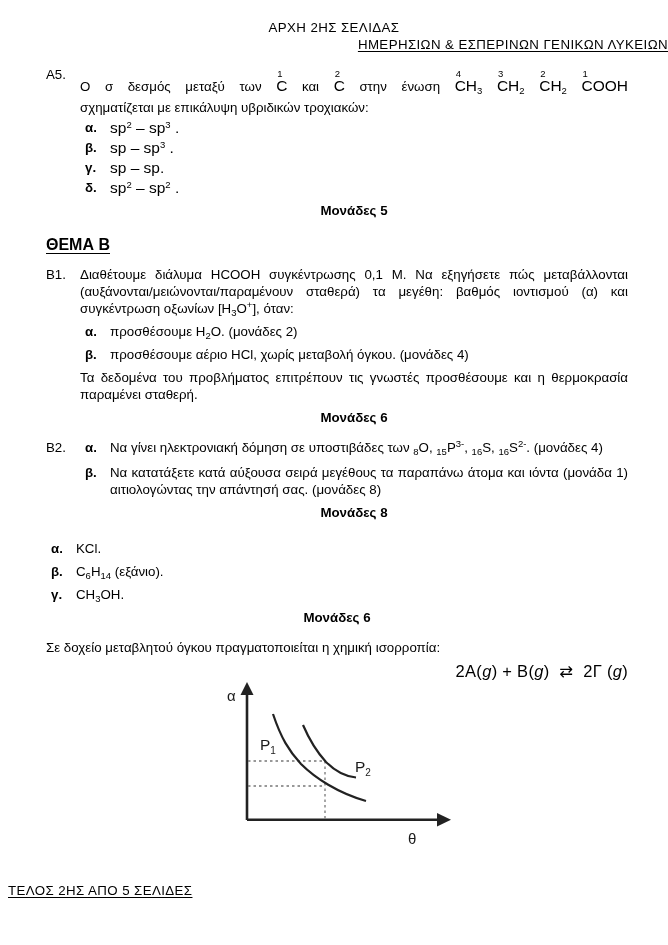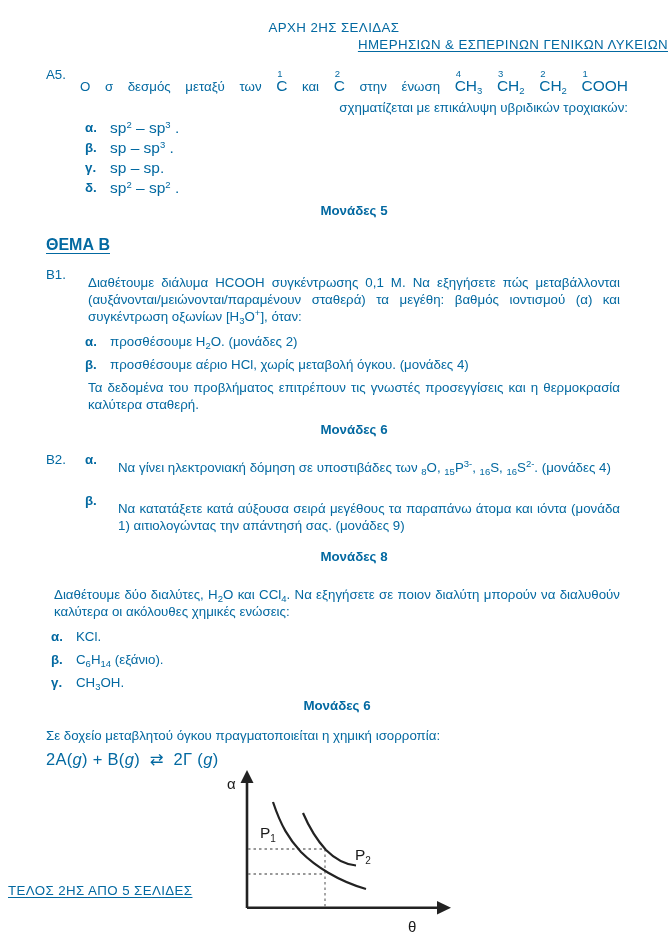--- a/index.html
+++ b/index.html
@@ -1,50 +1,50 @@
 <!DOCTYPE html>
 <html lang="el"><head>
 <meta charset="utf-8">
 <style>
   html,body{margin:0;padding:0;background:#e8e8e8;}
   .page{
     position:relative; width:668px; height:945px; margin:0 auto;
-    background:#ffffff; color:#0369a1; overflow:hidden;
+    background:#ffffff; color:#000000; overflow:hidden;
     font-family:"Liberation Sans", sans-serif;
     font-size:13.3px; line-height:17px;
   }
   .header{ padding-top:19px; text-align:center; letter-spacing:0.4px; }
   .header div{ line-height:17px; }
   .underlined{ text-decoration:underline; text-underline-offset:2px;text-align:right; }
   .content{ margin:0 40px 0 46px; }
 
   .q{ display:flex; margin-top:13px; }
   .qno{ font-weight:normal; width:34px; flex:none; }
   .qbody{ flex:1; min-width:0; }
-  .just{ text-align:justify; margin:8px; }
+  .just{ text-align:justify; margin:0; }
   .jall{ text-align:justify; text-align-last:justify; }
 
   .item{ display:flex; margin-top:6px; padding-left:5px; }
   .ilabel{ font-weight:bold; width:25px; flex:none; }
   .ibody{ flex:1; min-width:0; }
 
   .optrow{ margin-top:3px; }
   .marks{ text-align:center; font-weight:bold; margin-top:6px; }
   .theme{ font-weight:bold; margin-top:17px; font-size:16px; }
   .theme span{ text-decoration:underline; text-underline-offset:2.5px; }
 
   .chem{ font-size:15.5px; }
   sub{ font-size:9.5px; vertical-align:baseline; position:relative; top:3px; line-height:0; }
   sup{ font-size:9.5px; vertical-align:baseline; position:relative; top:-5px; line-height:0; }
   .ov{ position:relative; display:inline-block; font-size:15.5px; }
   .ovnum{ position:absolute; top:-8.5px; left:1px; font-size:9.5px; line-height:1; }
   .pad-top{ padding-top:11px; }
-  .line2{ margin-top:4px;text-align:right; }
+  .line2{ margin-top:4px; }
 
-  .equation{ text-align:left; font-size:16.5px; margin:7px 0 2px; letter-spacing:0.3px; }
+  .equation{ text-align:right; font-size:16.5px; margin:7px 0 2px; letter-spacing:0.3px; }
 
   .graph-wrap{ margin-left:164px; margin-top:2px; }
   .footer{
     position:absolute; top:882px; left:8px; width:100%;
     text-align:left; letter-spacing:0.4px;
   }
 </style>
 </head>
 <body>
 
@@ -91,43 +91,42 @@
       <div class="qbody">
         <p class="just">Διαθέτουμε διάλυμα HCOOH συγκέντρωσης 0,1 M. Να εξηγήσετε πώς μεταβάλλονται (αυξάνονται/μειώνονται/παραμένουν σταθερά) τα μεγέθη: βαθμός ιοντισμού (α) και συγκέντρωση οξωνίων [H<sub>3</sub>O<sup>+</sup>], όταν:</p>
         <div class="item">
           <div class="ilabel">α.</div>
           <div class="ibody">προσθέσουμε H<sub>2</sub>O. (μονάδες 2)</div>
         </div>
         <div class="item">
           <div class="ilabel">β.</div>
           <div class="ibody">προσθέσουμε αέριο HCl, χωρίς μεταβολή όγκου. (μονάδες 4)</div>
         </div>
-        <p class="just" style="margin-top:6px">Τα δεδομένα του προβλήματος επιτρέπουν τις γνωστές προσεγγίσεις και η θερμοκρασία καλύτερα σταθερή.</p>
+        <p class="just" style="margin-top:6px">Τα δεδομένα του προβλήματος επιτρέπουν τις γνωστές προσθέσουμε και η θερμοκρασία παραμένει σταθερή.</p>
         <div class="marks">Μονάδες 6</div>
       </div>
     </div>
 
     <div class="q">
       <div class="qno">Β2.</div>
       <div class="qbody">
         <div class="item" style="margin-top:0">
           <div class="ilabel">α.</div>
           <div class="ibody just">Να γίνει ηλεκτρονιακή δόμηση σε υποστιβάδες των <sub>8</sub>O, <sub>15</sub>P<sup>3-</sup>, <sub>16</sub>S, <sub>16</sub>S<sup>2-</sup>. (μονάδες 4)</div>
         </div>
         <div class="item" style="margin-top:8px">
           <div class="ilabel">β.</div>
-          <div class="ibody just">Να κατατάξετε κατά αύξουσα σειρά μεγέθους τα παραπάνω άτομα και ιόντα (μονάδα 1) αιτιολογώντας την απάντησή σας. (μονάδες 9)</div>
+          <div class="ibody just">Να κατατάξετε κατά αύξουσα σειρά μεγέθους τα παραπάνω άτομα και ιόντα (μονάδα 1) αιτιολογώντας την απάντησή σας. (μονάδες 8)</div>
         </div>
         <div class="marks">Μονάδες 8</div>
       </div>
     </div>
 
     <div class="q">
       <div class="qbody">
-        <p class="just">Διαθέτουμε δύο διαλύτες, H<sub>2</sub>O και CCl<sub>4</sub>. Να εξηγήσετε σε ποιον διαλύτη μπορούν να διαλυθούν καλύτερα οι ακόλουθες χημικές ενώσεις:</p>
         <div class="item">
           <div class="ilabel">α.</div>
           <div class="ibody">KCl.</div>
         </div>
         <div class="item">
           <div class="ilabel">β.</div>
           <div class="ibody">C<sub>6</sub>H<sub>14</sub> (εξάνιο).</div>
         </div>
         <div class="item">
           <div class="ilabel">γ.</div>

